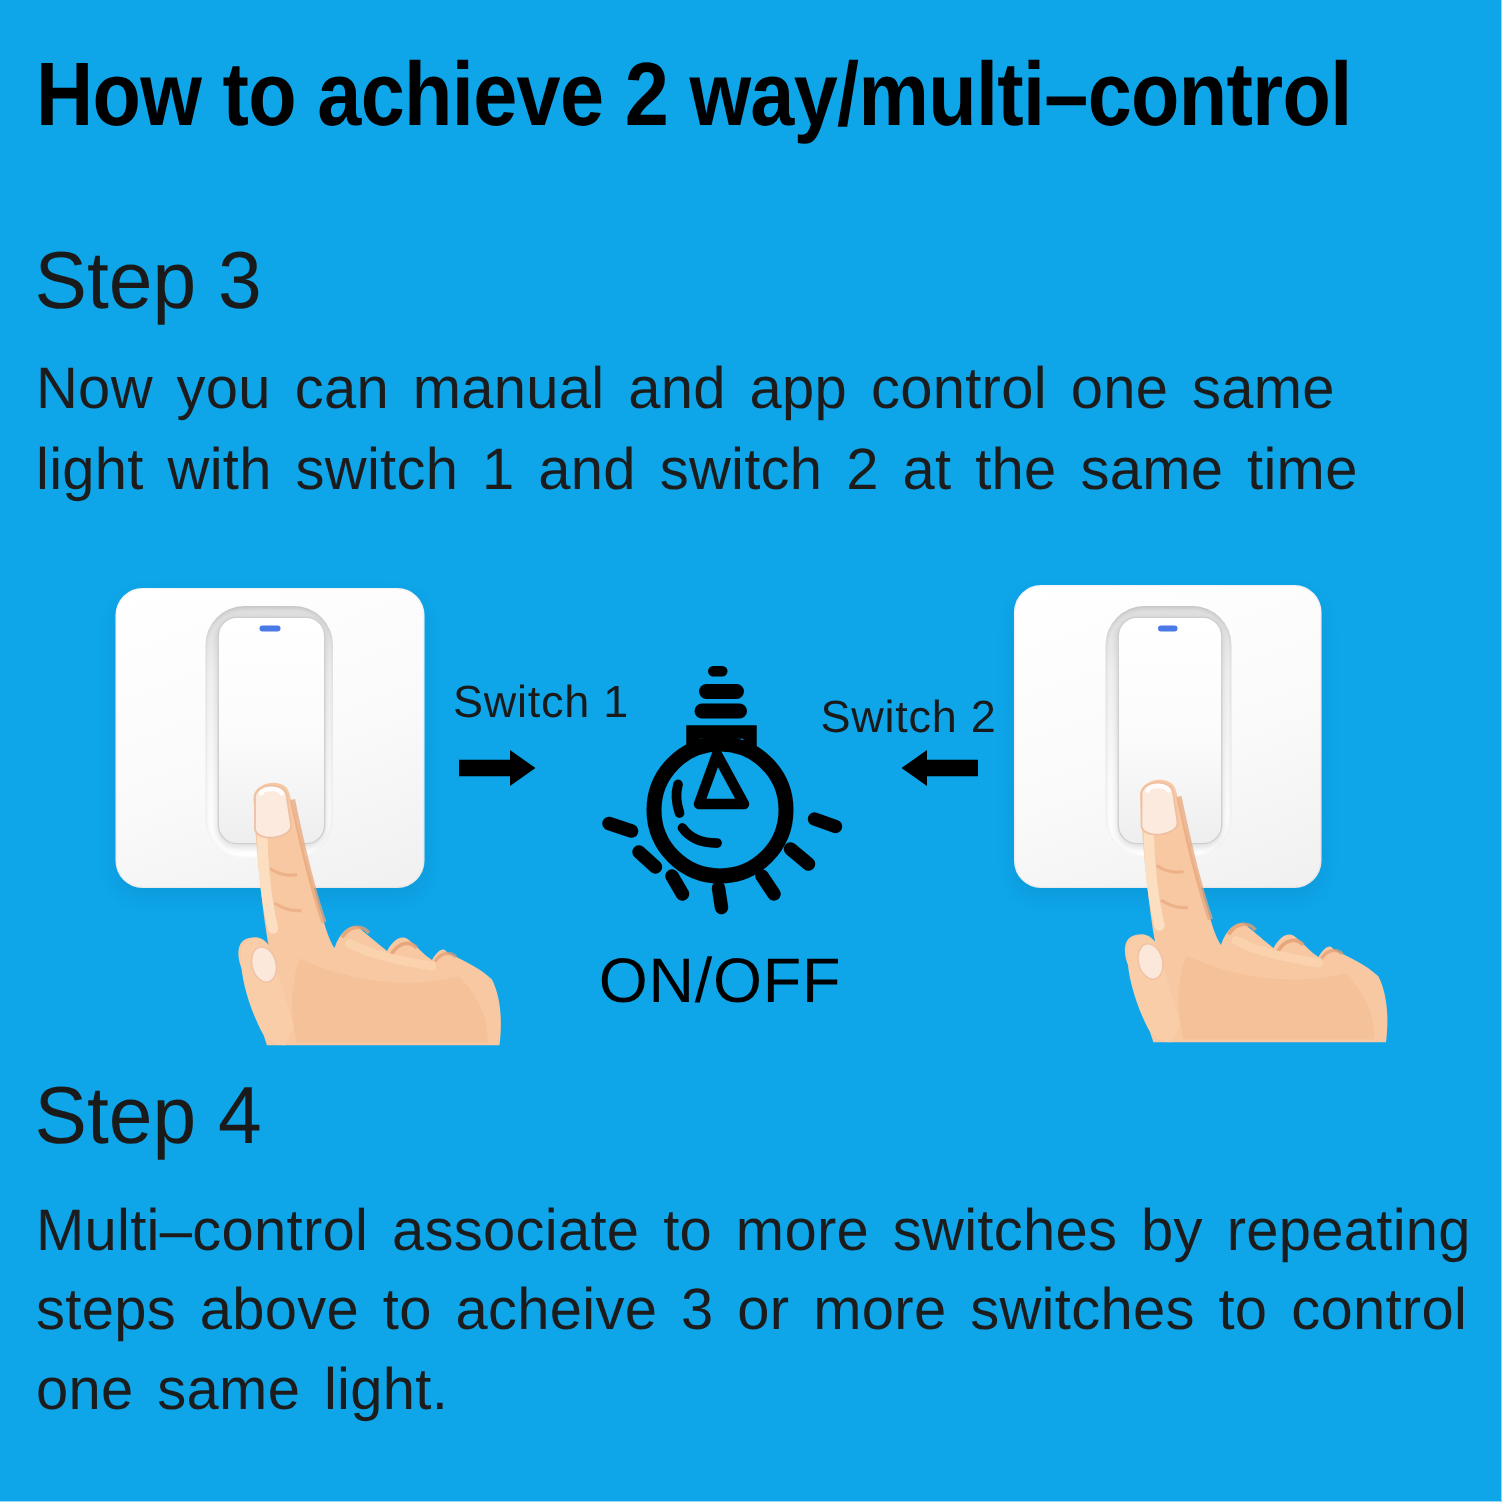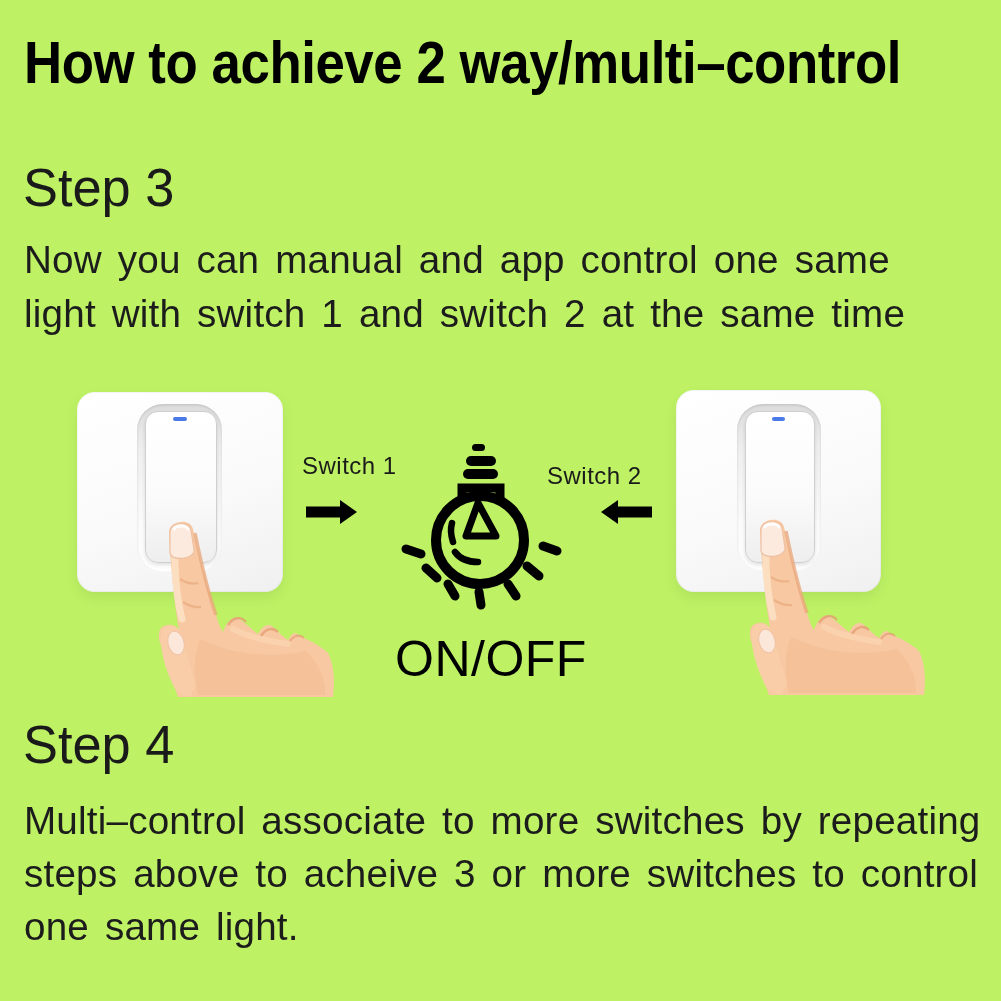--- a/index.html
+++ b/index.html
@@ -1,38 +1,38 @@
 <!DOCTYPE html>
 <html><head>
 <meta charset="utf-8">
 <style>
   html,body{margin:0;padding:0;background:#fff;}
   #canvas{
-    position:relative;width:1001px;height:1001px;background:#bef264;overflow:hidden;
+    position:relative;width:1001px;height:1001px;background:#0ea5e9;overflow:hidden;
     font-family:"Liberation Sans", sans-serif;color:#111;
   }
   .abs{position:absolute;}
   .nowrap{white-space:nowrap;}
   .title{
     left:24px;top:30px;font-size:60px;font-weight:bold;color:#000;
     line-height:1.1;transform:scaleX(0.88);transform-origin:0 0;letter-spacing:-0.5px;
   }
   .step-heading{
     font-size:54px;font-weight:400;color:#1a1a1a;line-height:1.0;
     transform:scaleX(0.97);transform-origin:0 0;
   }
   .body-text{
     font-size:39px;font-weight:400;color:#1c1c1c;line-height:54px;
     letter-spacing:0.2px;word-spacing:5px;transform:scaleX(0.99);transform-origin:0 0;
   }
   .body-text .line{display:block;}
-  .switch-label{font-size:24px;color:#1a1a1a;letter-spacing:0.5px;}
+  .switch-label{font-size:30px;color:#1a1a1a;letter-spacing:0.5px;}
   .onoff{
     left:395px;top:630px;width:170px;text-align:center;
-    font-size:50px;color:#000;font-weight:400;letter-spacing:0.5px;
+    font-size:42px;color:#000;font-weight:400;letter-spacing:0.5px;
   }
   
   .panel{
     border-radius:18px;
     background:linear-gradient(160deg,#ffffff 0%,#fafafa 55%,#f0f0f1 100%);
     box-shadow:0 6px 14px rgba(0,0,0,0.07), inset 0 0 0 1px rgba(0,0,0,0.04);
   }
   .recess{
     position:absolute;border-radius:26px;
     background:linear-gradient(178deg,#dcdcdd 0%,#efefef 26%,#fbfbfb 70%,#ffffff 100%);

